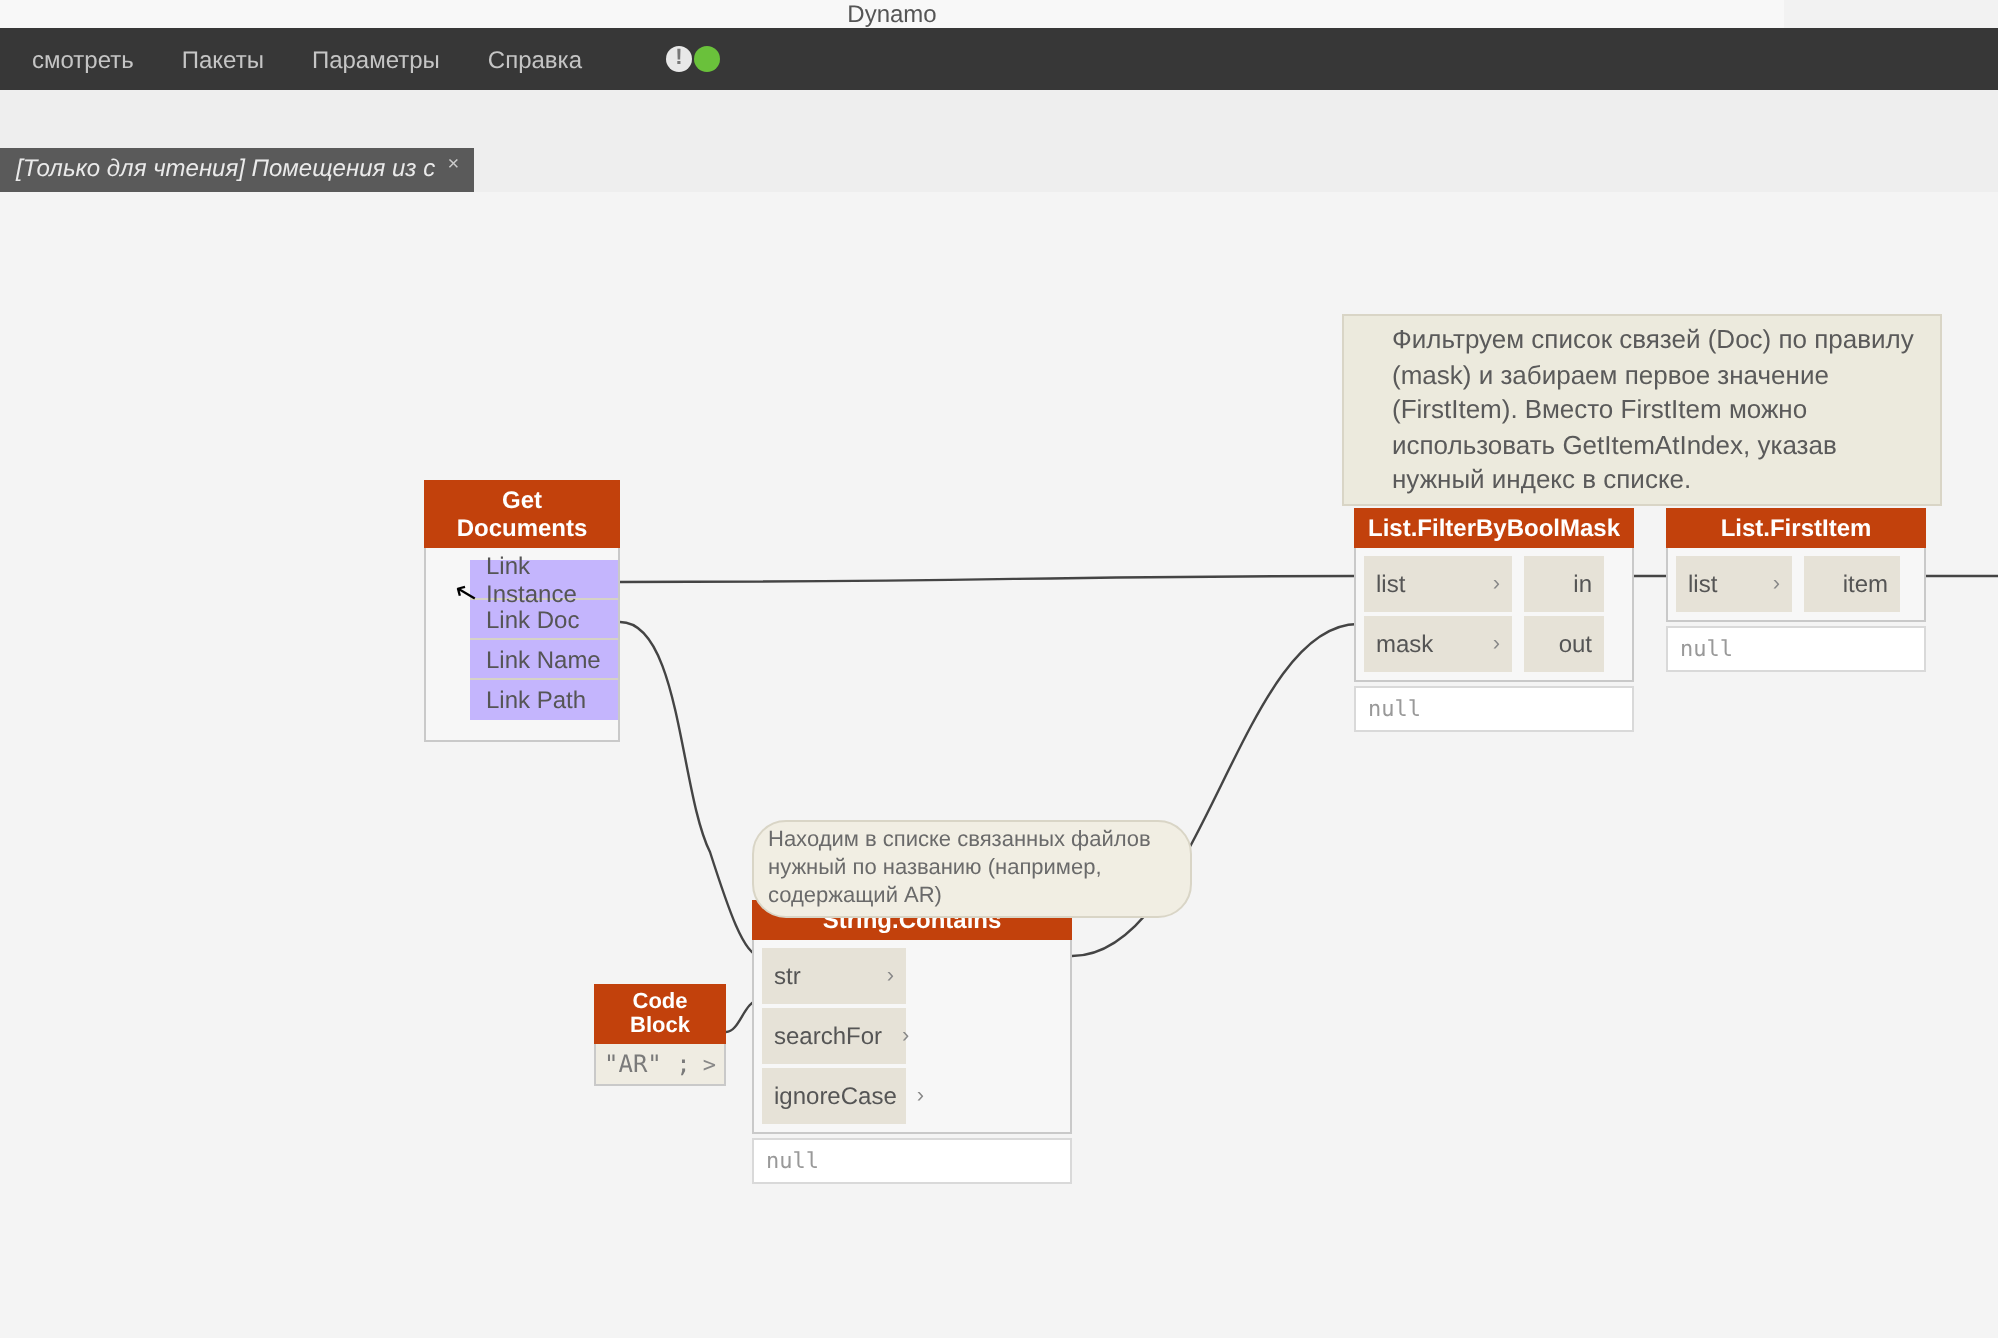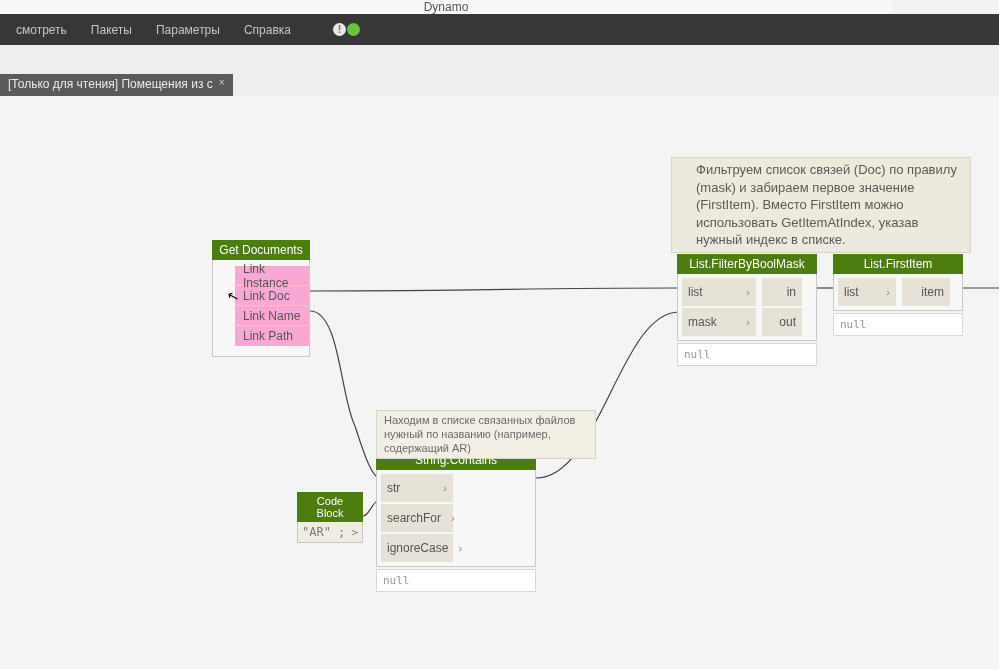--- a/index.html
+++ b/index.html
@@ -22,49 +22,50 @@
 }
 .status-ind .circ {
   width: 13px; height: 13px; border-radius: 50%; display: inline-block;
 }
 .status-ind .warn { background: #e8e8e8; color:#777; font-weight:bold; font-size:11px; text-align:center; line-height:13px; margin-right:1px;}
 .status-ind .ok { background: #6ac13b; }
 
 .tabbar {
   position: absolute; top: 45px; left: 0; width: 999px; height: 51px;
   background: #eeeeee;
+  font-style: italic;
 }
 .tab {
   position: absolute; left: 0; bottom: 0; height: 22px;
   background: #5a5a5a; color: #eaeaea; font-size: 12px;
   padding: 3px 8px 0 8px; display: flex; align-items: flex-start;
 }
 .tab .close { margin-left: 6px; font-size: 10px; color: #ccc; cursor: pointer; }
 
 .canvas {
   position: absolute; top: 96px; left: 0; width: 999px; height: 573px;
   background: #f4f4f4;
 }
 
 
 svg.wires { position: absolute; top: 0; left: 0; width: 999px; height: 573px; pointer-events: none; }
 svg.wires path { stroke: #444; stroke-width: 1.2; fill: none; }
 
 
 .node { position: absolute; }
 .node .header {
-  background: #4d7c0f; color: #fff; font-size: 12px; font-weight: 400;
+  background: #c2410c; color: #fff; font-size: 12px; font-weight: 700;
   text-align: center; padding: 3px 6px;
 }
 .node .bodywrap {
   border: 1px solid #c9c9c9; border-top: none; background: #f7f7f7;
   padding: 4px;
 }
 .node .row {
-  background: #f9a8d4; color: #555; font-size: 12px;
+  background: #c4b5fd; color: #555; font-size: 12px;
   padding: 2px 6px; height: 20px; display: flex; align-items: center;
   border-bottom: 1px solid #d6d2c6;
 }
 .node .row:last-child { border-bottom: none; }
 .node .iorow { display: flex; gap: 6px; }
 .node .port {
   background: #e6e2d7; color: #555; font-size: 12px;
   padding: 2px 6px; height: 28px; display: flex; align-items: center;
   justify-content: space-between;
 }
@@ -92,21 +93,21 @@
 #n-codeblock .header { font-size: 11px; }
 #n-codeblock .cbbody {
   border: 1px solid #c9c9c9; border-top:none; background: #efece2;
   font-family: Consolas, monospace; font-size: 12px; color: #7a7a7a;
   padding: 3px 4px; display:flex; align-items:center; height:21px;
 }
 #n-codeblock .cbbody .outmark { color:#888; margin-left:auto; font-size:11px;}
 
 
 #n-contains { left: 376px; top: 354px; }
-#n-contains .labelnote { left: 0; top: -40px; width: 220px; line-height: 1.25; }
+#n-contains .labelnote { left: 0; top: -40px; width: 220px; line-height: 1.25; border-radius: 17px; }
 #n-contains .header { width: 160px; }
 #n-contains .bodywrap { width: 160px; }
 #n-contains .incol { flex: 1; }
 #n-contains .iorow .port { width: 72px; }
 #n-contains .outcol .port { width: 50px; }
 #n-contains .footer { width: 160px; }
 
 
 #n-filter { left: 677px; top: 158px; }
 #n-filter .labelnote { left: -6px; top: -97px; width: 300px; font-size: 13px; color: #5a5a5a; line-height: 1.35; background:#eceadd;padding-left:24px;}

